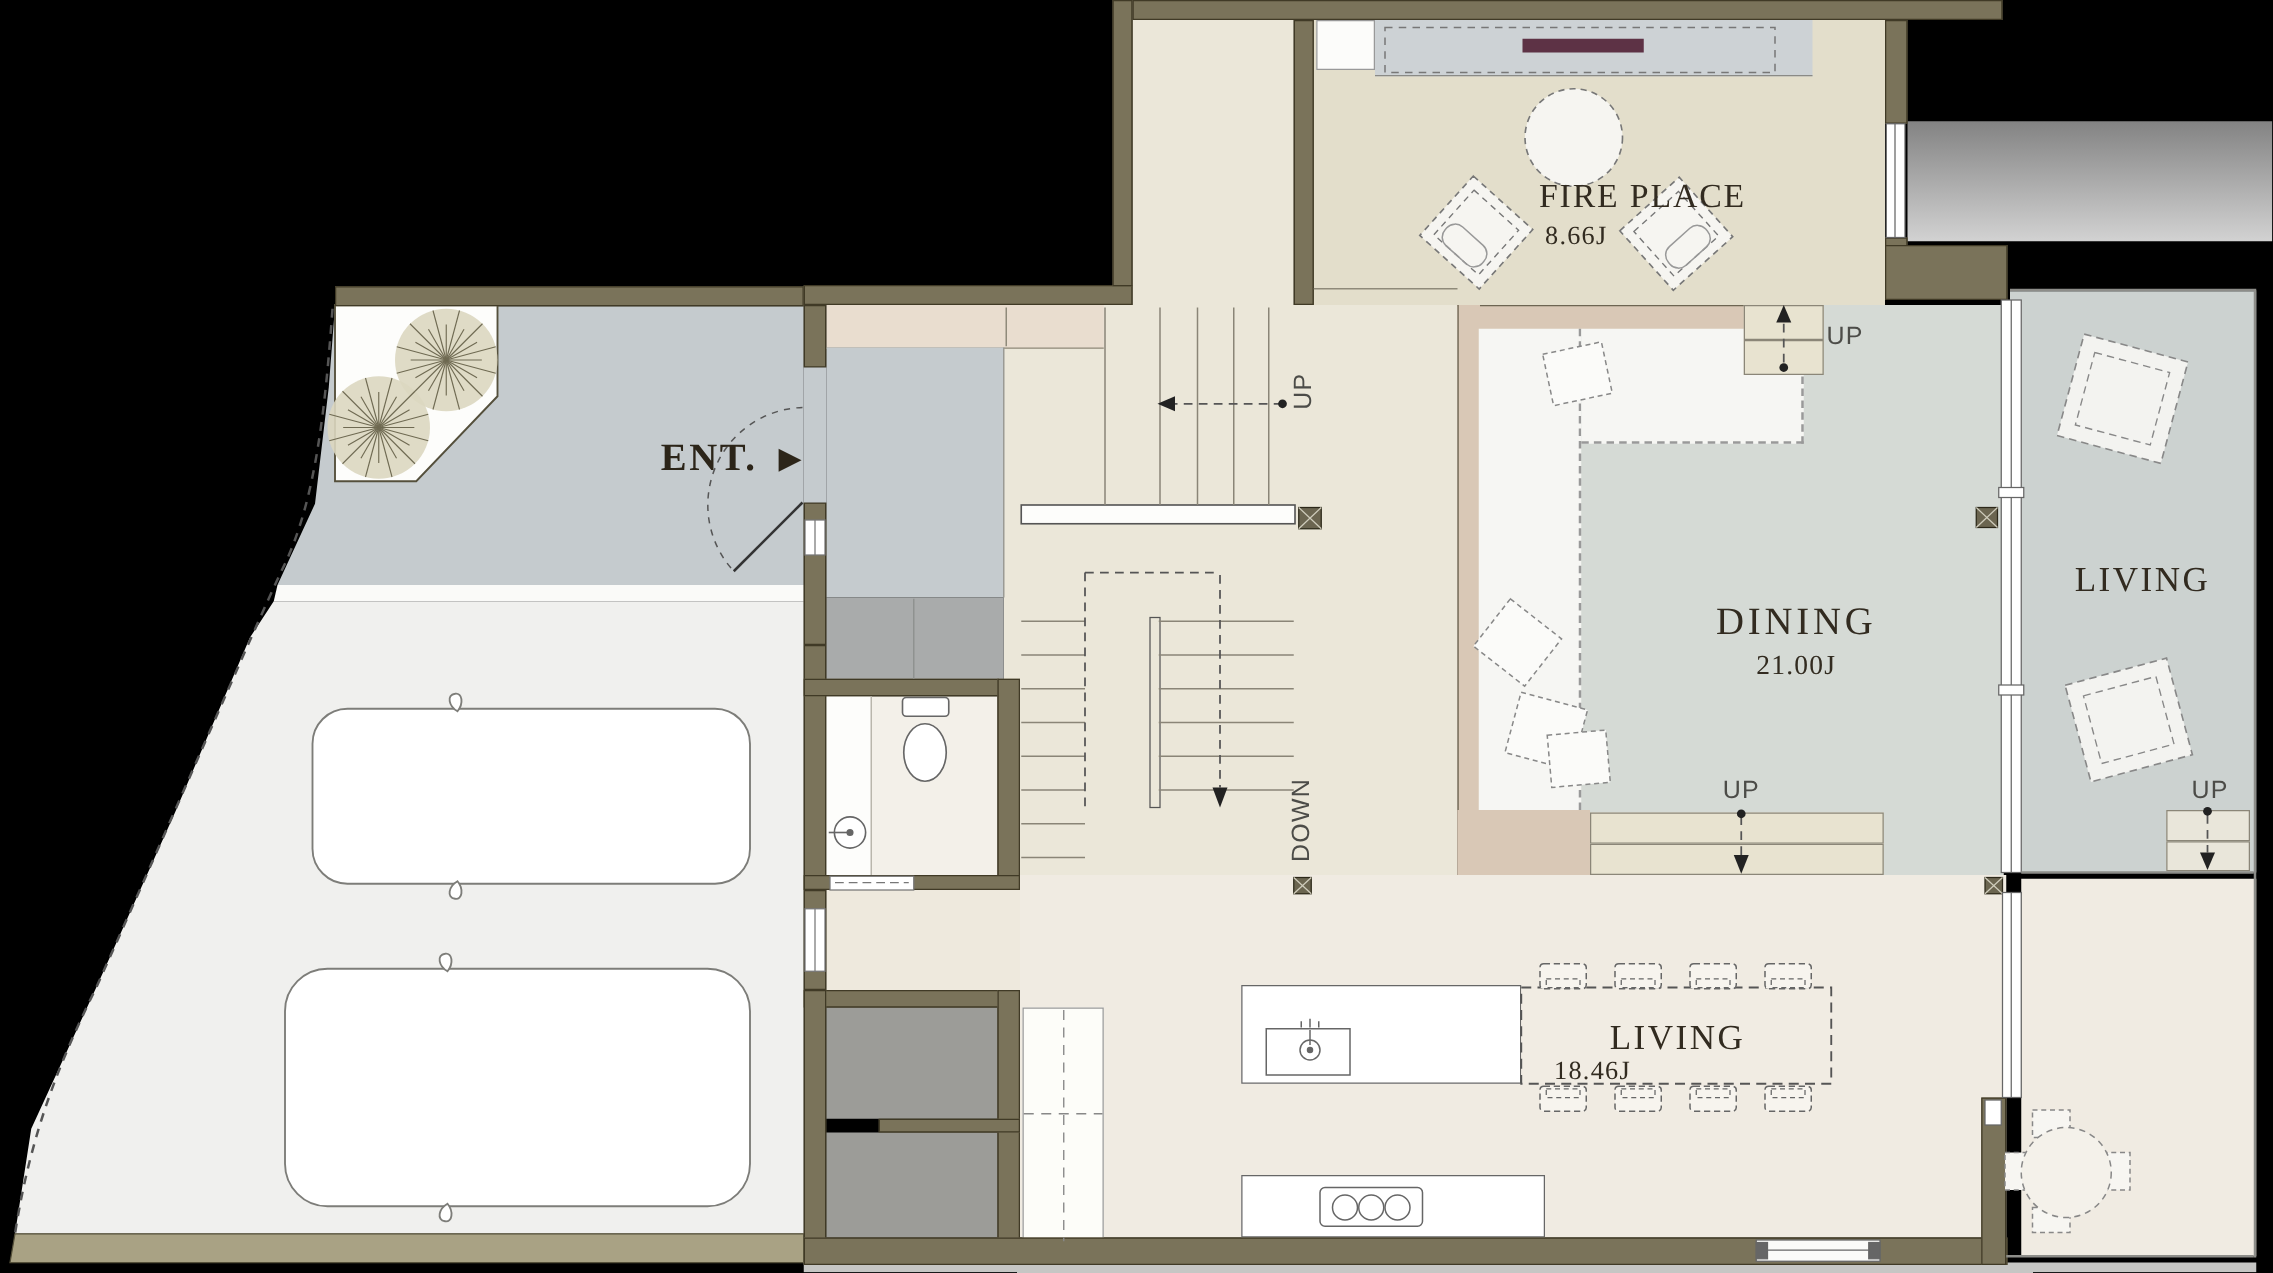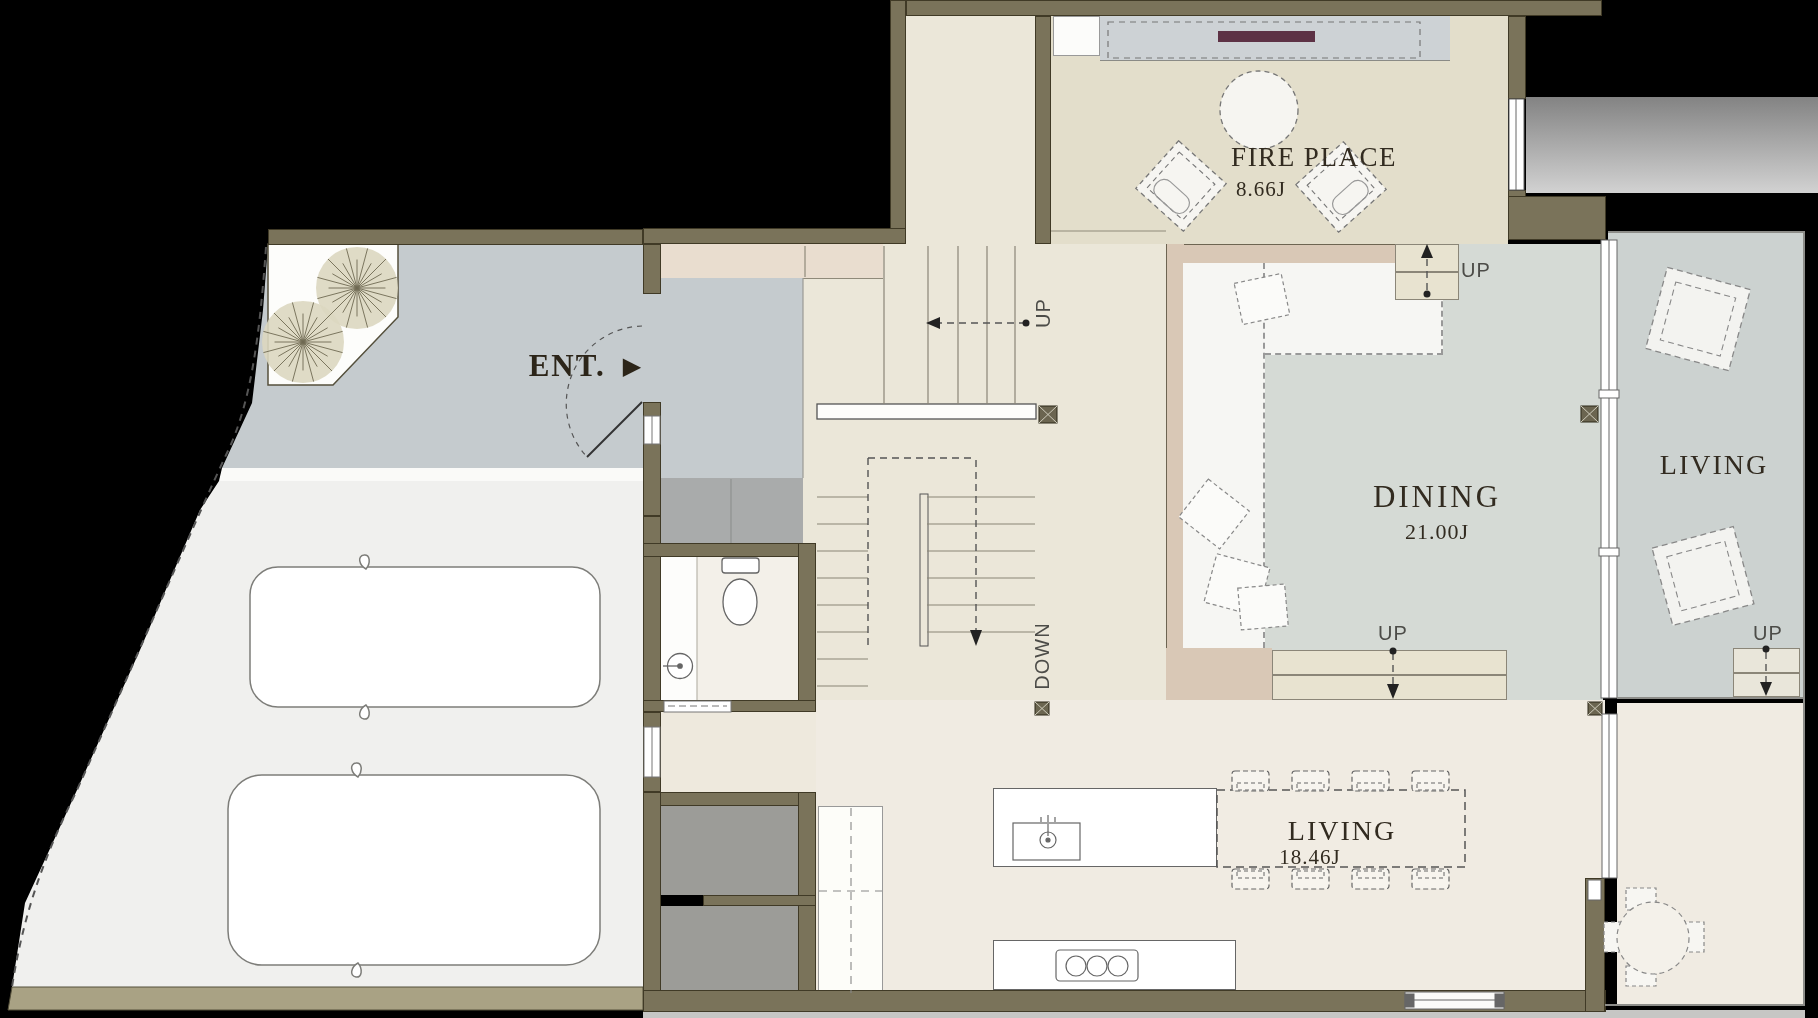--- a/index.html
+++ b/index.html
@@ -394,21 +394,21 @@
         </g>
       </g>
   </svg>
 
   <div class="label" style="left:1314px;top:157px;font-size:27px;">FIRE PLACE</div>
   <div class="label area-label" style="left:1261px;top:189px;">8.66J</div>
   <div class="label" style="left:1437px;top:497px;font-size:31px;letter-spacing:3px;">DINING</div>
   <div class="label area-label" style="left:1437px;top:532px;font-size:22px;">21.00J</div>
   <div class="label" style="left:1714px;top:465px;font-size:28px;letter-spacing:2px;">LIVING</div>
   <div class="label" style="left:1342px;top:831px;font-size:28px;letter-spacing:2px;">LIVING</div>
-  <div class="label area-label" style="left:1310px;top:857px;">18.46J</div>
+  <div class="label area-label" style="left:1274px;top:857px;">18.46J</div>
   <div class="ent-row" style="left:585px;top:366px;">
     <span class="ent-text">ENT.</span>
     <span class="ent-arrow">▶</span>
   </div>
   <div class="updown vert" style="left:1043px;top:313px;">UP</div>
   <div class="updown vert" style="left:1042px;top:656px;">DOWN</div>
   <div class="updown" style="left:1476px;top:270px;">UP</div>
   <div class="updown" style="left:1393px;top:633px;">UP</div>
   <div class="updown" style="left:1768px;top:633px;">UP</div>
 </div>

